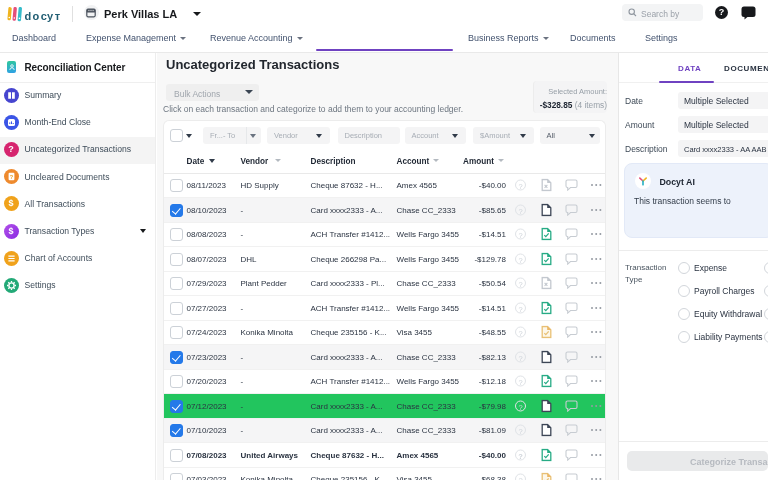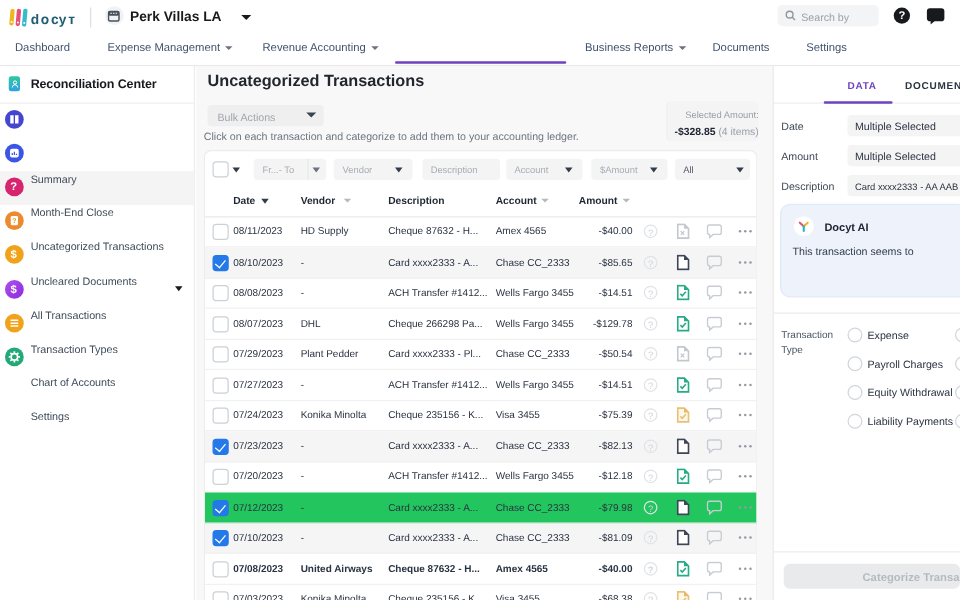--- a/index.html
+++ b/index.html
@@ -10,21 +10,21 @@
 #nav { position:absolute; left:0; top:28px; width:768px; height:25px; background:#fff; border-bottom:1px solid #e9e9e9; }
 .navitem { position:absolute; top:0; height:21px; line-height:21px; font-size:9px; color:#42526e; white-space:nowrap; }
 .navitem .car { display:inline-block; width:0; height:0; border-left:3px solid transparent; border-right:3px solid transparent; border-top:3.5px solid #6b7280; margin-left:4px; vertical-align:1px; }
 #navactive { color:#6f42c1; font-weight:bold; }
 #navactive .car { border-top-color:#6f42c1; }
 #navunderline { position:absolute; left:316px; top:49px; width:137px; height:2px; background:#6f42c1; border-radius:1px; }
 
 #sidebar { position:absolute; left:0; top:53px; width:156px; height:427px; background:#fff; border-right:1px solid #ededed; }
 .cicon { position:absolute; left:3.5px; width:15px; height:15px; border-radius:50%; color:#fff; font-size:8px; font-weight:bold; text-align:center; line-height:15px; overflow:hidden; }
 .cicon svg { position:absolute; left:0; top:0; }
-.sidetxt { position:absolute; left:24.5px; font-size:8.6px; color:#3e4c59; white-space:nowrap;margin-top:48px; }
+.sidetxt { position:absolute; left:24.5px; font-size:8.6px; color:#3e4c59; white-space:nowrap; }
 
 #main { position:absolute; left:157px; top:53px; width:461px; height:427px; background:#f8f8f8; }
 
 #panel { position:absolute; left:618px; top:53px; width:150px; height:427px; background:#fff; border-left:1px solid #e7e7e7; }
 
 #card { position:absolute; left:163px; top:120px; width:443px; height:360px; background:#fff; border:1px solid #ececec; border-radius:6px 6px 0 0; border-bottom:none; overflow:hidden; }
 .filterbox { position:absolute; top:6px; height:17px; background:#f4f4f5; border-radius:3px; font-size:7.5px; color:#a7adb5; line-height:17px; }
 .row { position:absolute; left:0; width:443px; height:24.5px; border-bottom:1px solid #f1f1f1; font-size:8px; color:#2a3341; }
 .cell { position:absolute; top:50%; transform:translateY(-50%); white-space:nowrap; }
 .hcell { position:absolute; top:50%; transform:translateY(-50%); white-space:nowrap; font-weight:bold; font-size:8.2px; color:#1f2733; }
@@ -299,21 +299,21 @@
         <path d="M2.5 1 h8 a1.5 1.5 0 0 1 1.5 1.5 v4.5 a1.5 1.5 0 0 1 -1.5 1.5 h-5 l-2.8 2.6 v-2.6 h-0.2 a1.5 1.5 0 0 1 -1.5 -1.5 v-4.5 a1.5 1.5 0 0 1 1.5 -1.5 z" fill="none" stroke="#c7ccd2" stroke-width="1.1"></path>
       </svg>
       <div class="dots"></div>
     </div>
 <div class="row" style="top:199.5px;">
       <div class="cb"></div>
       <div class="cell" style="left:22.5px">07/24/2023</div>
       <div class="cell" style="left:76.5px">Konika Minolta</div>
       <div class="cell" style="left:146.5px">Cheque 235156 - K...</div>
       <div class="cell" style="left:232.5px">Visa 3455</div>
-      <div class="cell amt" style="right:101px">-$75.39</div>
+      <div class="cell amt" style="right:101px">-$48.55</div>
       <div class="qic"></div>
       <svg class="dic" width="11" height="13" viewBox="0 0 11 13" opacity="0.8">
         <path d="M1.2 1 h5.3 l3.3 3.3 v7.7 h-8.6 z" fill="#fdf6e4" stroke="#e3b153" stroke-width="1.3"></path>
         <path d="M6.2 0.8 v3.6 h3.6 z" fill="#e8a33d"></path>
         <path d="M3.3 7.6 l1.5 1.5 l2.9-3.2" stroke="#e3b153" stroke-width="1.3" fill="none"></path>
       </svg>
       <svg class="chat" width="13" height="12" viewBox="0 0 13 12">
         <path d="M2.5 1 h8 a1.5 1.5 0 0 1 1.5 1.5 v4.5 a1.5 1.5 0 0 1 -1.5 1.5 h-5 l-2.8 2.6 v-2.6 h-0.2 a1.5 1.5 0 0 1 -1.5 -1.5 v-4.5 a1.5 1.5 0 0 1 1.5 -1.5 z" fill="none" stroke="#c7ccd2" stroke-width="1.1"></path>
       </svg>
       <div class="dots"></div>

